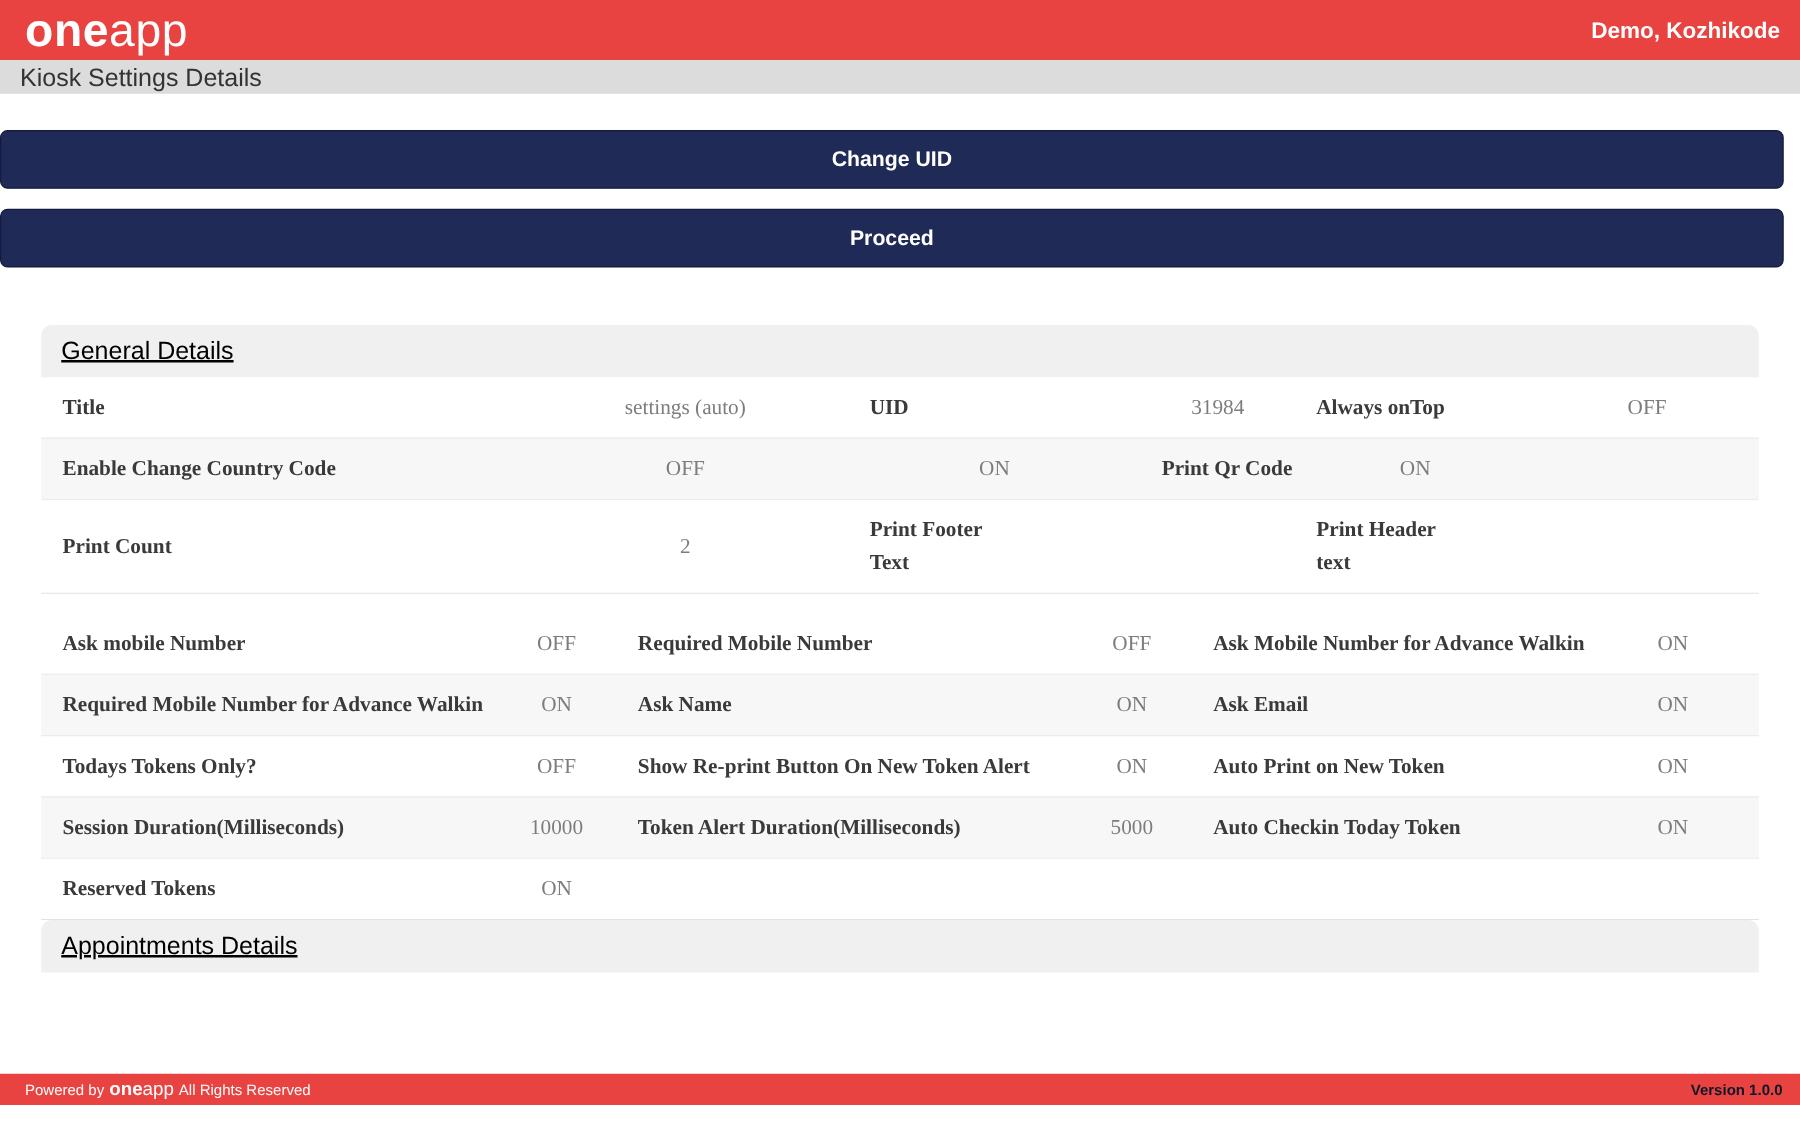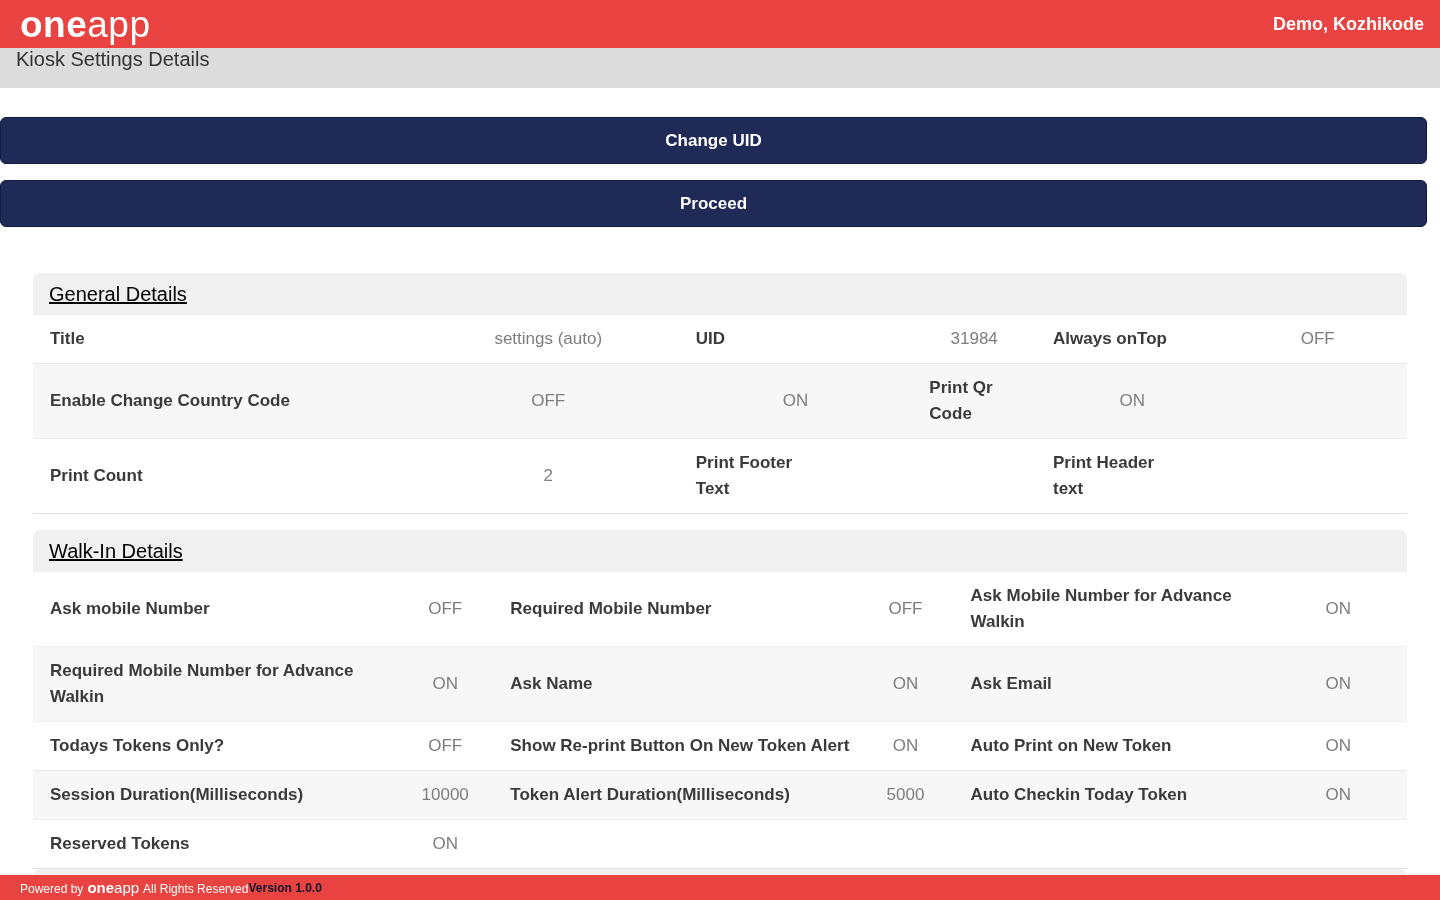--- a/index.html
+++ b/index.html
@@ -8,47 +8,47 @@
   .screen { position:relative; width:1440px; height:900px; background:#ffffff; overflow:hidden; }
 
   
   .appbar { height:48px; background:#e84340; display:flex; align-items:center; justify-content:space-between; padding:0 16px 0 20px; }
   .logo { color:#ffffff; font-size:37px; line-height:37px; letter-spacing:0.5px; }
   .logo .bold { font-weight:800; }
   .logo .light { font-weight:400; }
   .location { color:#ffffff; font-size:18px; font-weight:700; }
 
   
-  .subbar { height:40px; background:#dcdcdc; display:flex; align-items:flex-start; padding:0 16px; }
+  .subbar { height:27px; background:#dcdcdc; display:flex; align-items:flex-end; padding:0 16px; }
   .subbar-title { font-size:20px; color:#333333; }
 
   
   .toolbar { display:flex; justify-content:flex-end; gap:16px; padding:29px 13px 0 0;flex-direction:column; }
   .btn { background:#1f2a57; color:#ffffff; font-family:inherit; font-weight:700; font-size:17px;
          border:1px solid #131c3f; border-radius:6px; height:47px; padding:0 30px; cursor:pointer; }
 
   
   .card { margin:0 33px; border-radius:8px 8px 0 0; }
   .card-gap-lg { margin-top:46px; }
   .card-gap { margin-top:16px; }
   .card-gap-xl { }
   .card-header { background:#f0f0f0; color:#000000; font-size:20px; padding:10px 16px 9px 16px; border-radius:8px 8px 0 0;text-decoration:underline; }
   .card-body { border-bottom:1px solid #e2e2e2; }
-  .row { display:grid; align-items:center; padding:11px 0; border-top:1px solid #ececec; background:#ffffff; }
+  .row { display:grid; align-items:center; padding:11px 0; border-top:1px solid #ececec; background:#ffffff;font-family:Liberation Serif, serif; }
   .row:first-child { border-top:none; }
   .row.alt { background:#f7f7f8; }
   .general .row { grid-template-columns:28% 19% 17% 9% 14% 13%; }
   .walkin .row  { grid-template-columns:26.5% 7% 26.5% 7% 23% 10%; }
   .label { font-weight:700; color:#3a3a3a; font-size:17px; line-height:26px; padding-left:17px; }
   .label.narrow { max-width:132px; }
   .value { color:#7d7d7d; font-size:17px; line-height:26px; text-align:center; }
 
   
-  .footer { position:absolute; left:0; bottom:0; width:100%; height:25px; background:#e84340;
-            display:flex; align-items:center; justify-content:flex-start; padding:0 14px 0 20px; }
+  .footer { position:absolute; left:0; bottom:16px; width:100%; height:25px; background:#e84340;
+            display:flex; align-items:center; justify-content:space-between; padding:0 14px 0 20px; }
   .footer-left { color:#ffffff; font-size:12px; display:flex; align-items:baseline; }
   .footer-left .flogo { font-size:15px; margin:0 4px; }
   .footer-left .bold { font-weight:800; }
   .footer-version { color:#0f172a; font-size:12px; font-weight:700; }
 </style>
 </head>
 <body>
 
 <div class="screen">
 
@@ -91,21 +91,20 @@
         <span class="value">2</span>
         <span class="label narrow">Print Footer Text</span>
         <span class="value"></span>
         <span class="label narrow">Print Header text</span>
         <span class="value"></span>
       </div>
     </div>
   </div>
 
   <div class="card walkin card-gap">
-    <div class="card-header">Walk-In Details</div>
     <div class="card-body">
       <div class="row">
         <span class="label">Ask mobile Number</span>
         <span class="value">OFF</span>
         <span class="label">Required Mobile Number</span>
         <span class="value">OFF</span>
         <span class="label">Ask Mobile Number for Advance Walkin</span>
         <span class="value">ON</span>
       </div>
       <div class="row alt">

